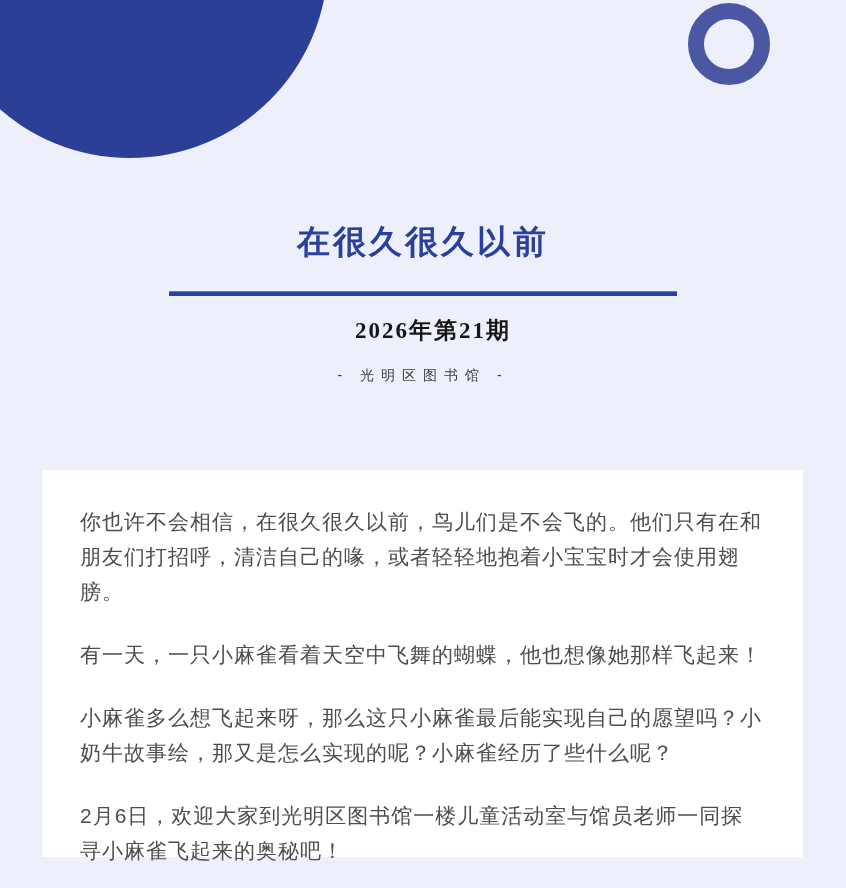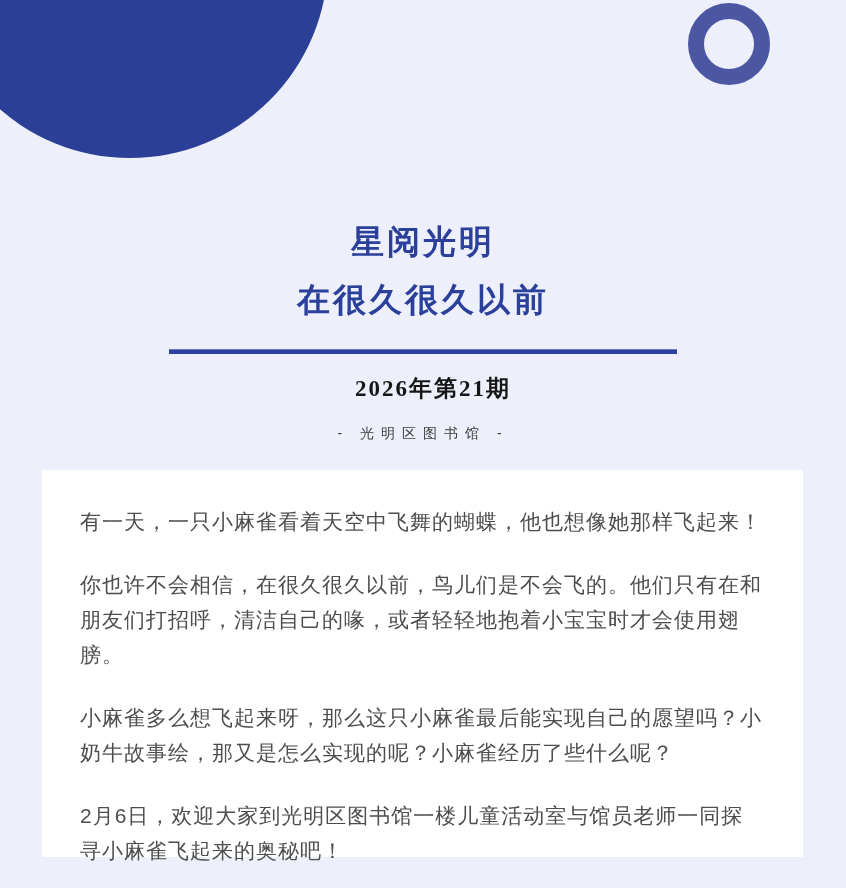--- a/index.html
+++ b/index.html
@@ -95,26 +95,25 @@
   .card p:last-child { margin-bottom: 0; }
 </style>
 </head>
 <body>
 
 <div class="big-circle"></div>
 <div class="ring"></div>
 
 <div class="header">
   <div class="title">
-    <div>星阅光明</div>
     <div>在很久很久以前</div>
   </div>
   <div class="divider"></div>
   <div class="issue">2026年第21期</div>
   <div class="org">- 光明区图书馆 -</div>
 </div>
 
 <div class="card">
+  <p>你也许不会相信，在很久很久以前，鸟儿们是不会飞的。他们只有在和朋友们打招呼，清洁自己的喙，或者轻轻地抱着小宝宝时才会使用翅膀。</p>
   <p>有一天，一只小麻雀看着天空中飞舞的蝴蝶，他也想像她那样飞起来！</p>
-  <p>你也许不会相信，在很久很久以前，鸟儿们是不会飞的。他们只有在和朋友们打招呼，清洁自己的喙，或者轻轻地抱着小宝宝时才会使用翅膀。</p>
   <p>小麻雀多么想飞起来呀，那么这只小麻雀最后能实现自己的愿望吗？小奶牛故事绘，那又是怎么实现的呢？小麻雀经历了些什么呢？</p>
   <p>2月6日，欢迎大家到光明区图书馆一楼儿童活动室与馆员老师一同探寻小麻雀飞起来的奥秘吧！</p>
 </div>
 
 </body></html>

